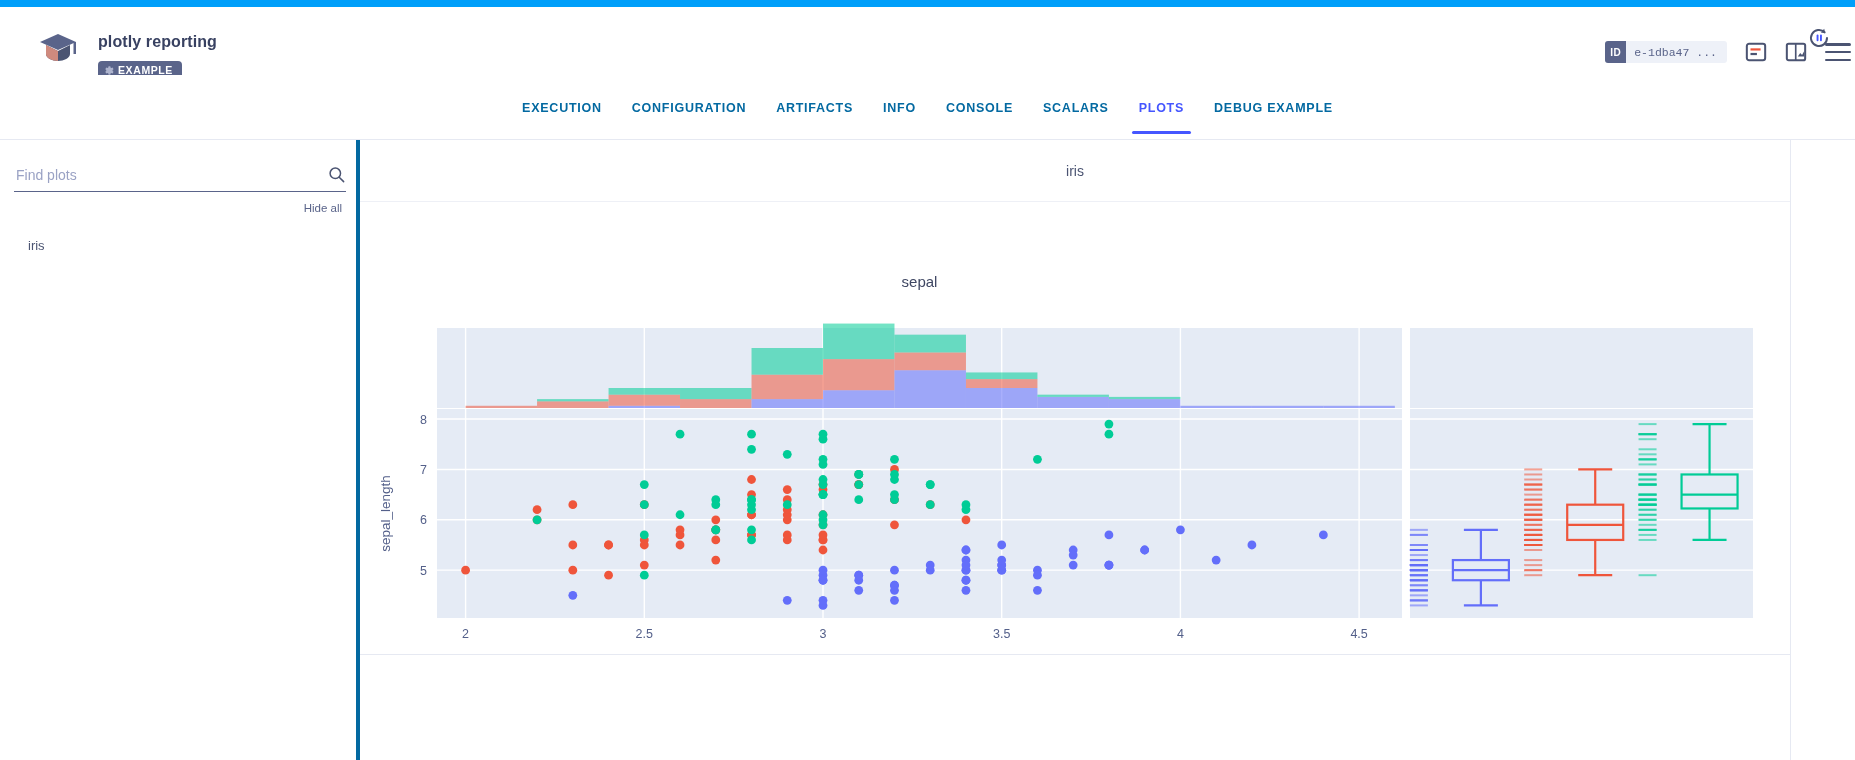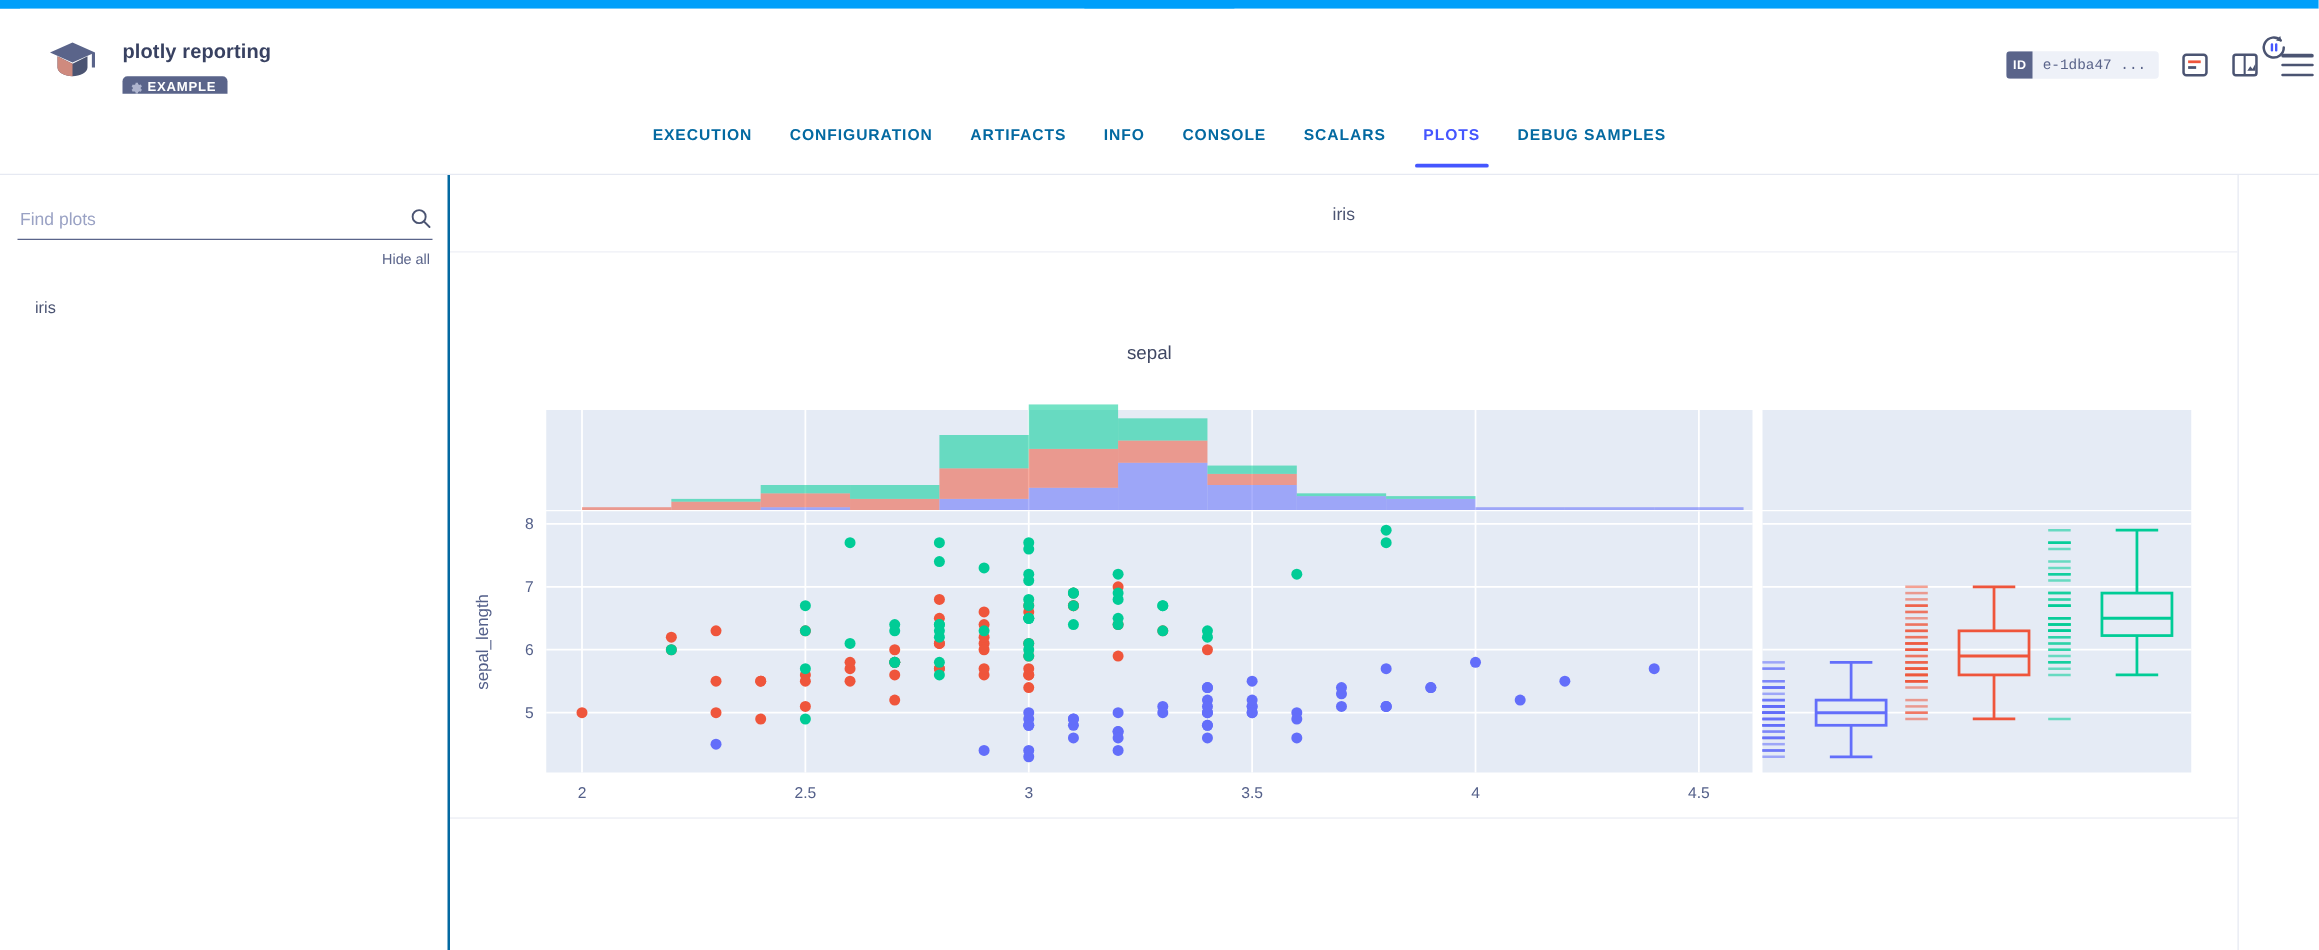--- a/index.html
+++ b/index.html
@@ -84,21 +84,21 @@
   .tab.active::after {
     content:""; position:absolute; left:8px; right:8px; bottom:0;
     height:3px; background:#4556ff; border-radius:2px;
   }
   .refresh-wrap { position:absolute; right:24px; top:26px; }
   .hr-line { position:absolute; top:139px; left:0; width:1855px; height:1px; background:#e6e9f2; }
 
   
   .sidebar {
     position:absolute; top:140px; left:0; width:360px; height:620px;
-    background:#fff; border-right:2px solid #0369a1;
+    background:#fff; border-right:4px solid #0369a1;
   }
   .search-row {
     position:absolute; top:25px; left:14px; width:332px;
     border-bottom:1.5px solid #5a648a; padding-bottom:7px;
     display:flex; align-items:center;
   }
   .search-input {
     border:none; outline:none; background:transparent;
     font-size:14px; color:#5a648a; width:290px;
     font-family:"Liberation Sans", sans-serif;
@@ -188,21 +188,21 @@
   </div>
 
   <div class="tabbar">
     <div class="tab">EXECUTION</div>
     <div class="tab">CONFIGURATION</div>
     <div class="tab">ARTIFACTS</div>
     <div class="tab">INFO</div>
     <div class="tab">CONSOLE</div>
     <div class="tab">SCALARS</div>
     <div class="tab active">PLOTS</div>
-    <div class="tab">DEBUG SAMPLES</div>
+    <div class="tab">DEBUG EXAMPLE</div>
   </div>
   <div class="refresh-wrap">
     <svg width="24" height="24" viewBox="0 0 24 24">
       <path d="M20 12a8 8 0 11-2.4-5.7" fill="none" stroke="#4b5472" stroke-width="2" stroke-linecap="round"></path>
       <path d="M17.2 2.8 L18.2 7.2 L13.8 6.4 Z" fill="#4b5472"></path>
       <rect x="9.6" y="8.6" width="1.9" height="6.6" rx="0.9" fill="#4556ff"></rect>
       <rect x="13" y="8.6" width="1.9" height="6.6" rx="0.9" fill="#4556ff"></rect>
     </svg>
   </div>
   <div class="hr-line"></div>

